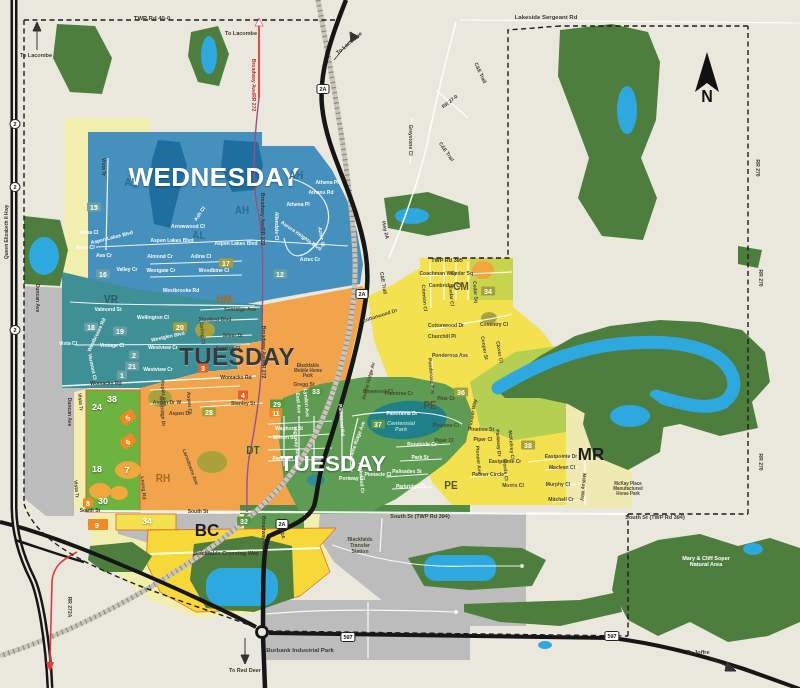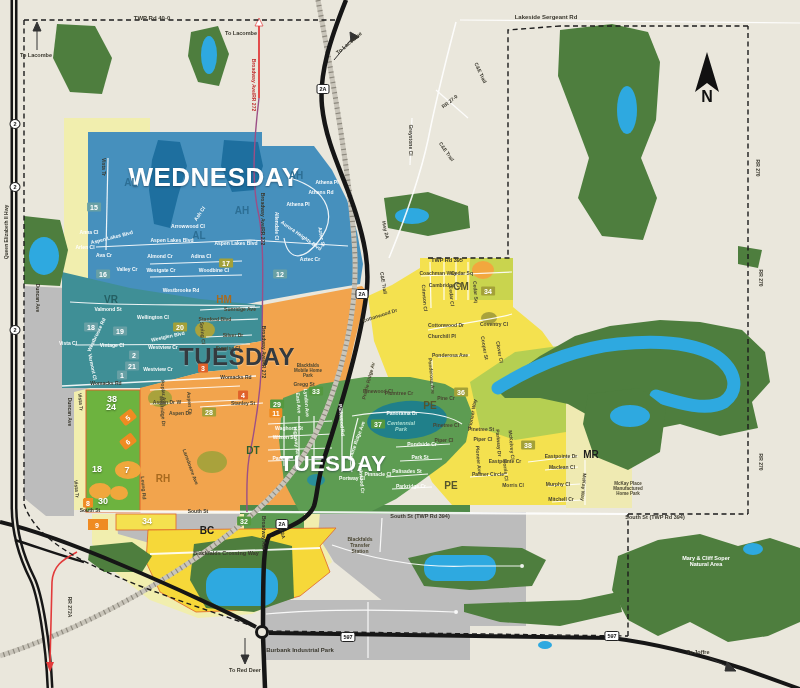--- a/index.html
+++ b/index.html
@@ -6,21 +6,21 @@
   #map{position:relative;width:800px;height:688px;overflow:hidden;background:#eae7dc;
        font-family:"Liberation Sans",sans-serif;}
   #map svg{position:absolute;left:0;top:0;}
   .lbl{position:absolute;transform:translate(-50%,-50%);white-space:nowrap;line-height:1.15;
        pointer-events:none;font-family:"Liberation Sans",sans-serif;}
   .day{font-weight:bold;letter-spacing:.5px;}
   .light{color:#ffffff;text-shadow:0 1px 2px rgba(20,40,60,.5);}
   .dark{color:#343a3f;text-shadow:0 1px 1px rgba(255,255,255,.35);}
   .code{font-weight:bold;font-size:10px;}
   .code-blue{color:#2c6e94;}.code-teal{color:#245f63;text-align:center;}.code-orange{color:#a86a1e;}
-  .code-dark{color:#55552c;}.code-green{color:#2e5e2e;}.code-black{color:#1d1d1d;font-size:10px;}
+  .code-dark{color:#55552c;}.code-green{color:#2e5e2e;}.code-black{color:#1d1d1d;font-size:17px;}
   .road{font-size:6px;font-weight:bold;color:#3a382e;}
   .red{color:#c03030;}
   .st{font-size:5px;font-weight:bold;}
   .l{color:rgba(255,255,255,.95);}
   .d{color:#4a4632;}
   .poi{font-size:5px;font-weight:bold;color:#4a4632;text-align:center;white-space:pre-line;}
   .poi-white{color:#ffffff;}
   .poi-teal{color:#a9dcd2;font-style:italic;}
   .north{font-weight:bold;color:#111;}
   .badge{position:absolute;transform:translate(-50%,-50%);color:#fff;font-weight:bold;
@@ -401,21 +401,21 @@
     <span class="badge b-green" style="left: 378px; top: 424px; transform: translate(-50%, -50%);">37</span>
     <span class="badge b-green" style="left: 244px; top: 521px; transform: translate(-50%, -50%);">32</span>
     <span class="badge b-orange" style="left: 276px; top: 413px; transform: translate(-50%, -50%);">11</span>
     <span class="badge b-orange" style="left: 97px; top: 525px; transform: translate(-50%, -50%);">9</span>
     <span class="badge b-orange" style="left: 88px; top: 503px; transform: translate(-50%, -50%);">8</span>
     <span class="badge b-red" style="left: 243px; top: 395px; transform: translate(-50%, -50%);">4</span>
     <span class="badge b-red" style="left: 203px; top: 368px; transform: translate(-50%, -50%);">3</span>
     <span class="badge b-diamond" style="left: 128px; top: 418px; transform: translate(-50%, -50%) rotate(-40deg);">5</span>
     <span class="badge b-diamond" style="left: 128px; top: 442px; transform: translate(-50%, -50%) rotate(-40deg);">6</span>
     <span class="badge b-plain" style="left: 112px; top: 399px; transform: translate(-50%, -50%);">38</span>
-    <span class="badge b-plain" style="left: 111px; top: 407px; transform: translate(-50%, -50%);">24</span>
+    <span class="badge b-plain" style="left: 97px; top: 407px; transform: translate(-50%, -50%);">24</span>
     <span class="badge b-plain" style="left: 97px; top: 469px; transform: translate(-50%, -50%);">18</span>
     <span class="badge b-plain" style="left: 103px; top: 501px; transform: translate(-50%, -50%);">30</span>
     <span class="badge b-plain" style="left: 127px; top: 470px; transform: translate(-50%, -50%);">7</span>
     <span class="badge b-plain" style="left: 147px; top: 521px; transform: translate(-50%, -50%);">34</span>
     <span class="shield oval" style="left: 15px; top: 124px;">2</span>
     <span class="shield oval" style="left: 15px; top: 187px;">2</span>
     <span class="shield oval" style="left: 15px; top: 330px;">2</span>
     <span class="shield" style="left: 323px; top: 89px;">2A</span>
     <span class="shield" style="left: 362px; top: 294px;">2A</span>
     <span class="shield" style="left: 282px; top: 524px;">2A</span>

